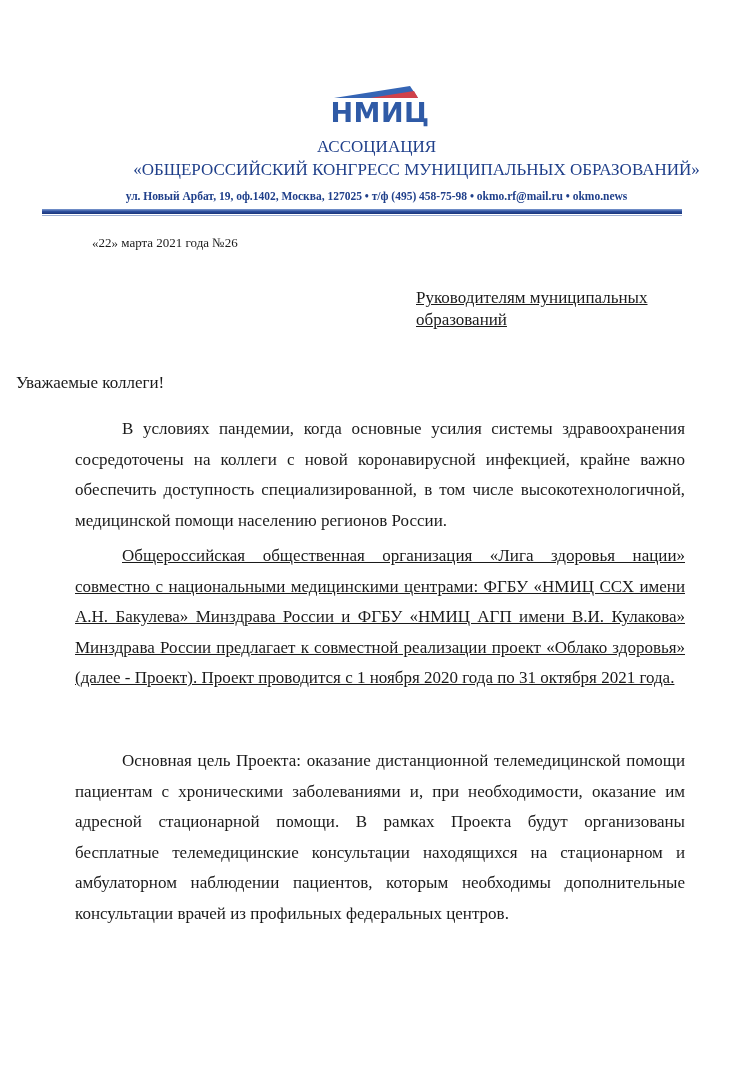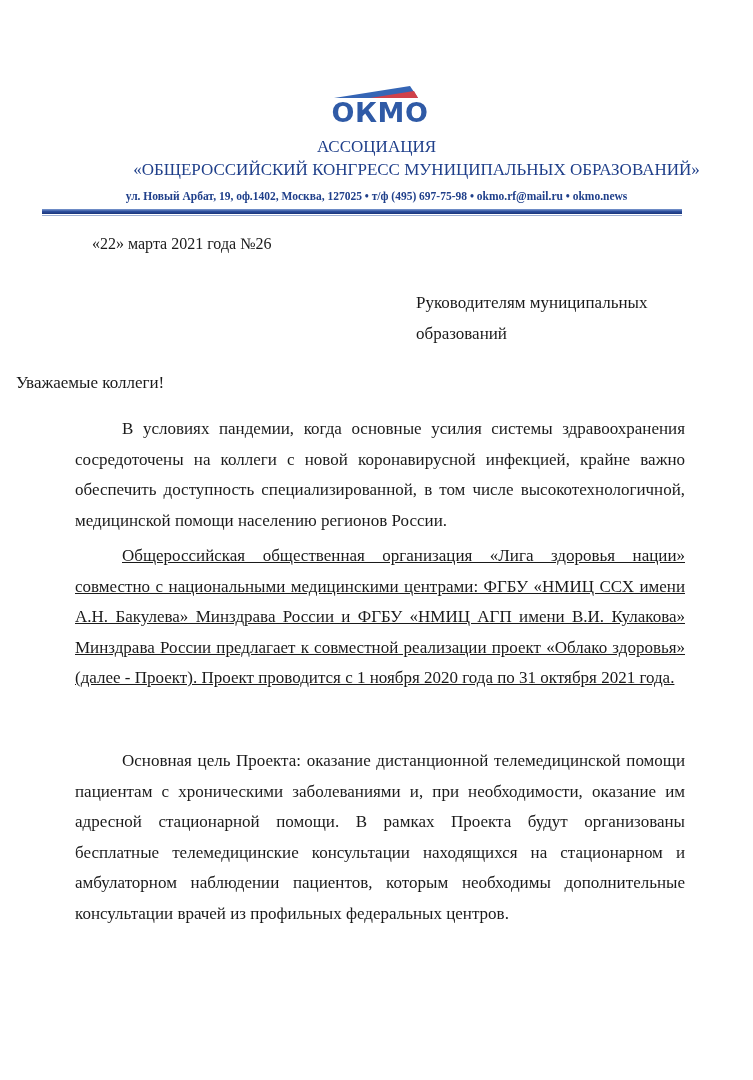--- a/index.html
+++ b/index.html
@@ -22,45 +22,45 @@
   .org-line2 { top: 160px; font-size: 17px; margin-left: 40px; }
   .contacts {
     position: absolute; left: 0; top: 190px; width: 753px; text-align: center;
     font-weight: bold; font-size: 11.5px; color: #1f3f8a;
   }
   .rule {
     position: absolute; left: 42px; top: 209px; width: 640px; height: 5px;
     background: linear-gradient(to bottom, #7d9ad0 0%, #2c4e9c 50%, #1a357a 100%);
   }
   .rule2 { position: absolute; left: 42px; top: 215px; width: 640px; height: 1px; background: #9fb0d4; }
-  .date { position: absolute; left: 92px; top: 235px; font-size: 16px; }
-  .addressee { position: absolute; left: 416px; top: 287px; font-size: 17px; line-height: 31px; }
+  .date { position: absolute; left: 92px; top: 235px; font-size: 13px; }
+  .addressee { position: absolute; left: 416px; top: 287px; font-size: 17px; line-height: 22px; text-decoration: underline; }
   .salutation { position: absolute; left: 16px; top: 373px; width: 753px; text-align: left; font-size: 17px; }
   .para {
     position: absolute; left: 75px; width: 610px; font-size: 17px; line-height: 30.5px;
     text-align: justify; text-indent: 47px; margin: 0;
   }
   .p1 { top: 414px; }
   .p2 { top: 541px; text-decoration: underline; }
   .p3 { top: 746px; }
 </style>
 </head>
 <body>
 
 <div class="logo">
   <svg width="100" height="16" viewBox="0 0 100 16">
     <polygon points="4,14 80,2 88,14" fill="#3565b5"></polygon>
     <polygon points="40,14 84,7 88,14" fill="#d0414a"></polygon>
   </svg>
-  <div class="logo-text">ОКМО</div>
+  <div class="logo-text">НМИЦ</div>
 </div>
 
 <div class="org-title org-line1">АССОЦИАЦИЯ</div>
 <div class="org-title org-line2">«ОБЩЕРОССИЙСКИЙ КОНГРЕСС МУНИЦИПАЛЬНЫХ ОБРАЗОВАНИЙ»</div>
-<div class="contacts">ул. Новый Арбат, 19, оф.1402, Москва, 127025 • т/ф (495) 697-75-98 • okmo.rf@mail.ru • okmo.news</div>
+<div class="contacts">ул. Новый Арбат, 19, оф.1402, Москва, 127025 • т/ф (495) 458-75-98 • okmo.rf@mail.ru • okmo.news</div>
 <div class="rule"></div>
 <div class="rule2"></div>
 
 <div class="date">«22» марта 2021 года №26</div>
 <div class="addressee" style="width:260px;">Руководителям муниципальных образований</div>
 <div class="salutation">Уважаемые коллеги!</div>
 
 <p class="para p1">В условиях пандемии, когда основные усилия системы здравоохранения сосредоточены на коллеги с новой коронавирусной инфекцией, крайне важно обеспечить доступность специализированной, в том числе высокотехнологичной, медицинской помощи населению регионов России.</p>
 <p class="para p2">Общероссийская общественная организация «Лига здоровья нации» совместно с национальными медицинскими центрами: ФГБУ «НМИЦ ССХ имени А.Н. Бакулева» Минздрава России и ФГБУ «НМИЦ АГП имени В.И. Кулакова» Минздрава России предлагает к совместной реализации проект «Облако здоровья» (далее - Проект). Проект проводится с 1 ноября 2020 года по 31 октября 2021 года.</p>
 <p class="para p3">Основная цель Проекта: оказание дистанционной телемедицинской помощи пациентам с хроническими заболеваниями и, при необходимости, оказание им адресной стационарной помощи. В рамках Проекта будут организованы бесплатные телемедицинские консультации находящихся на стационарном и амбулаторном наблюдении пациентов, которым необходимы дополнительные консультации врачей из профильных федеральных центров.</p>

